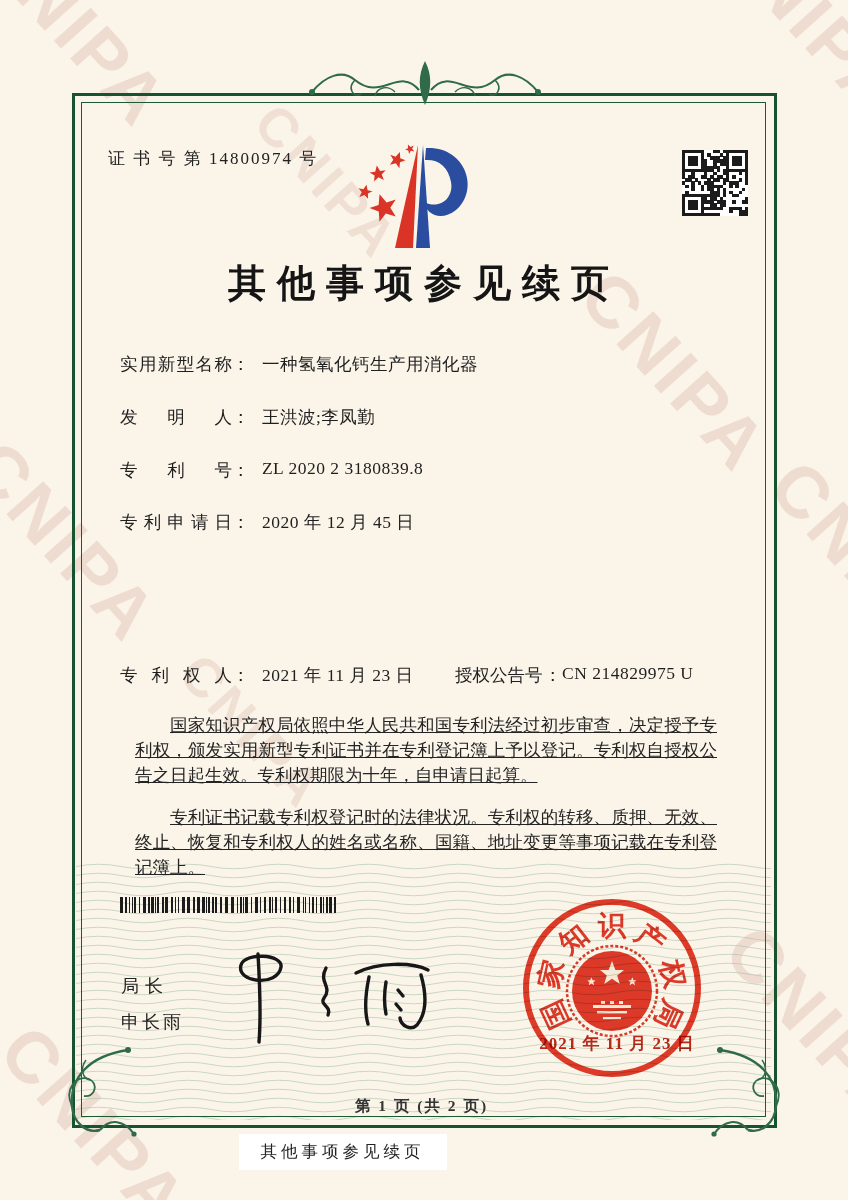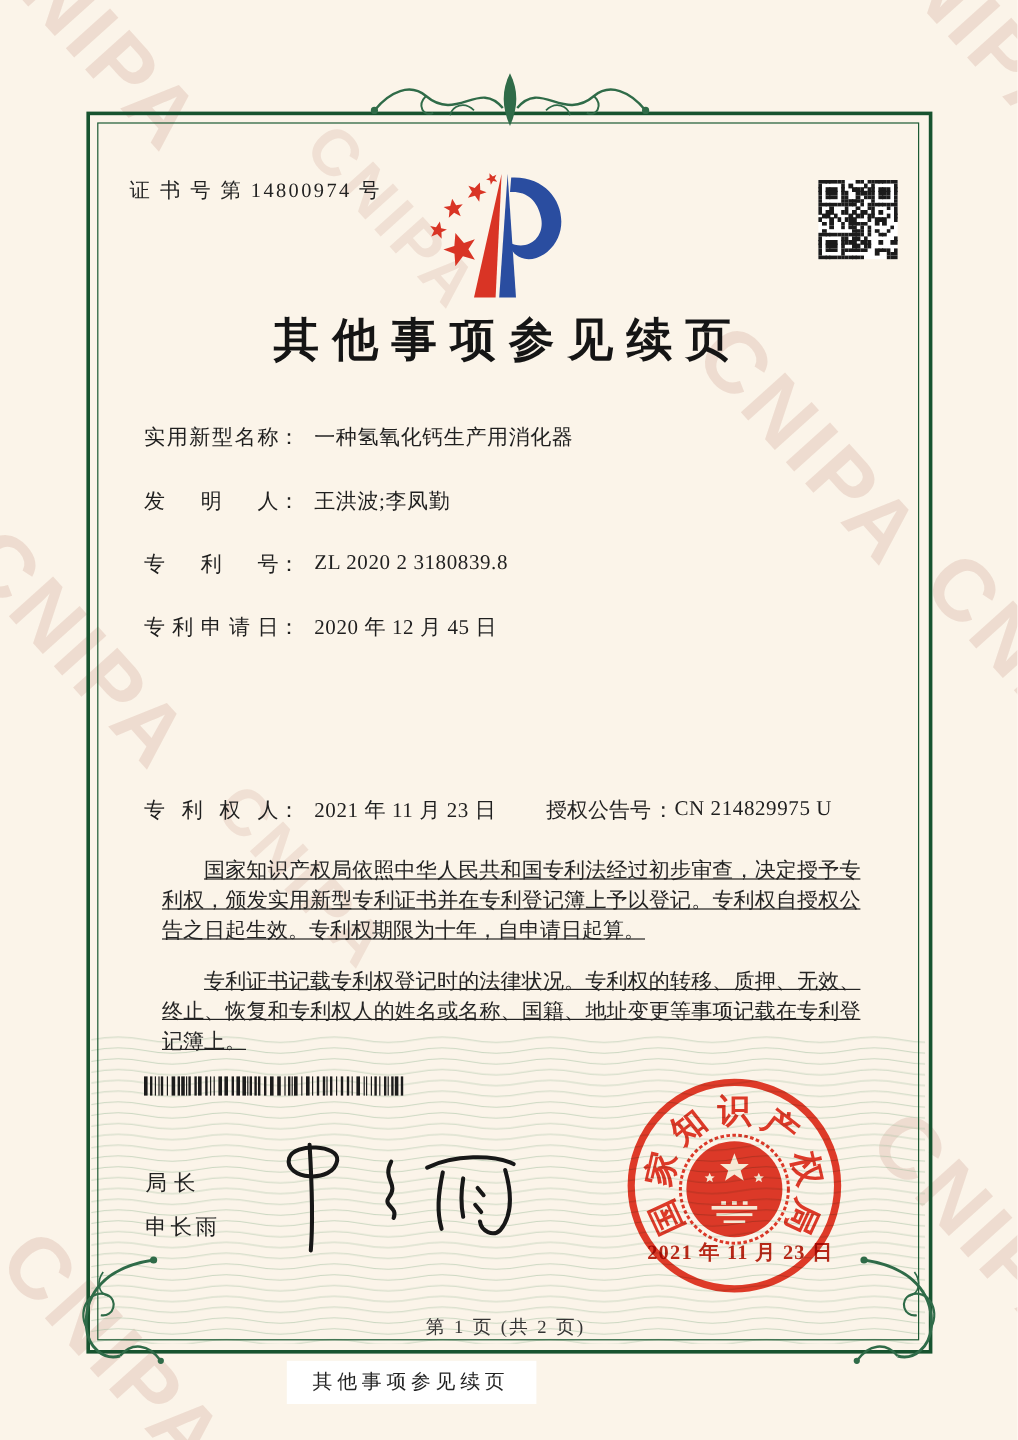--- a/index.html
+++ b/index.html
@@ -44,21 +44,21 @@
   .barcode i{position:absolute;top:0;height:16px;background:#1c1c1c;}
   
   .officer-title{left:121px;top:974px;font-size:18px;letter-spacing:6px;color:#222;}
   .officer-name{left:121px;top:1010px;font-size:18px;letter-spacing:3px;color:#222;}
   .sig{left:228px;top:948px;}
   
   .seal{left:517px;top:893px;width:190px;height:190px;mix-blend-mode:multiply;}
   .seal-date{left:512px;top:1032px;width:210px;text-align:center;font-size:17px;font-weight:bold;
     color:#bb2a1a;letter-spacing:1px;mix-blend-mode:multiply;}
   
-  .page-info{left:72px;top:1096px;width:699px;text-align:center;font-size:15.5px;color:#333;letter-spacing:2px;}
+  .page-info{left:72px;top:1096px;width:699px;text-align:center;font-size:15.5px;color:#333;letter-spacing:2px;font-weight:bold;}
   .continuation{left:0;top:1134px;width:685px;text-align:center;}
   .continuation span{display:inline-block;background:#ffffff;padding:7px 22px;font-size:16.5px;letter-spacing:4px;color:#222;}
   .orn{color:#2f6b48;}
 </style>
 </head>
 <body>
 
 <div class="page">
 
   <div class="wm" style="left:-45px;top:-15px;">CNIPA</div>

